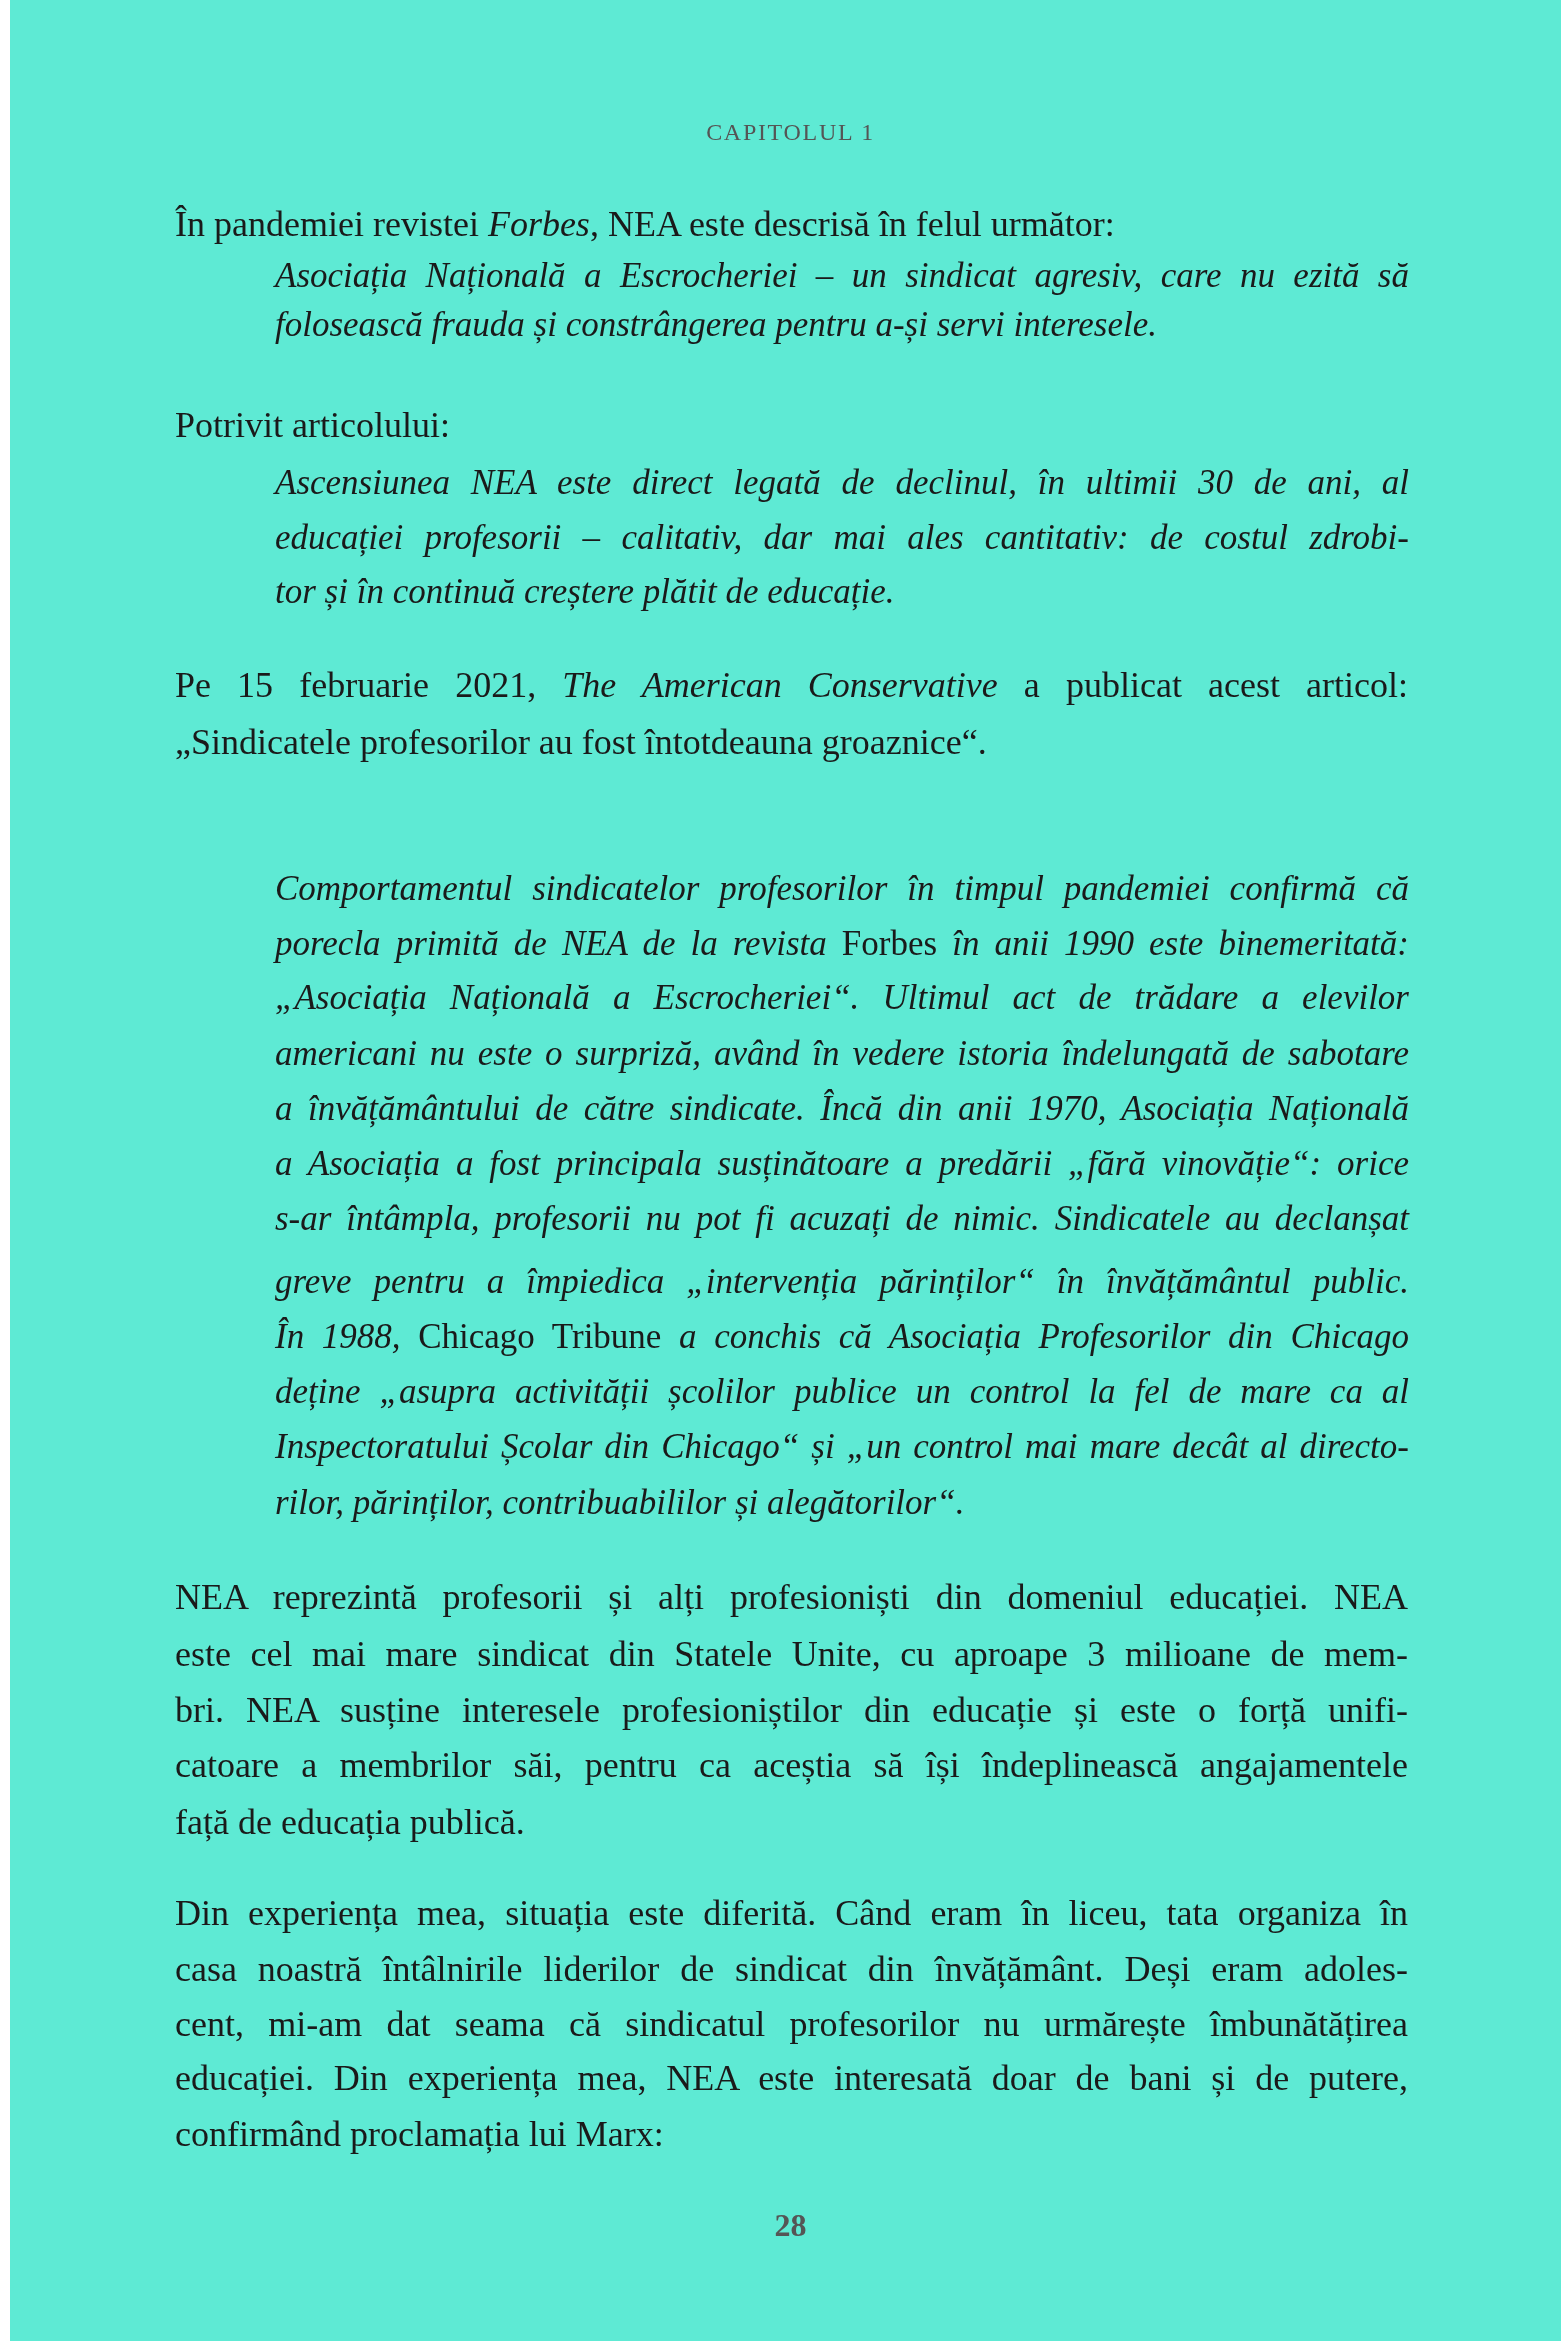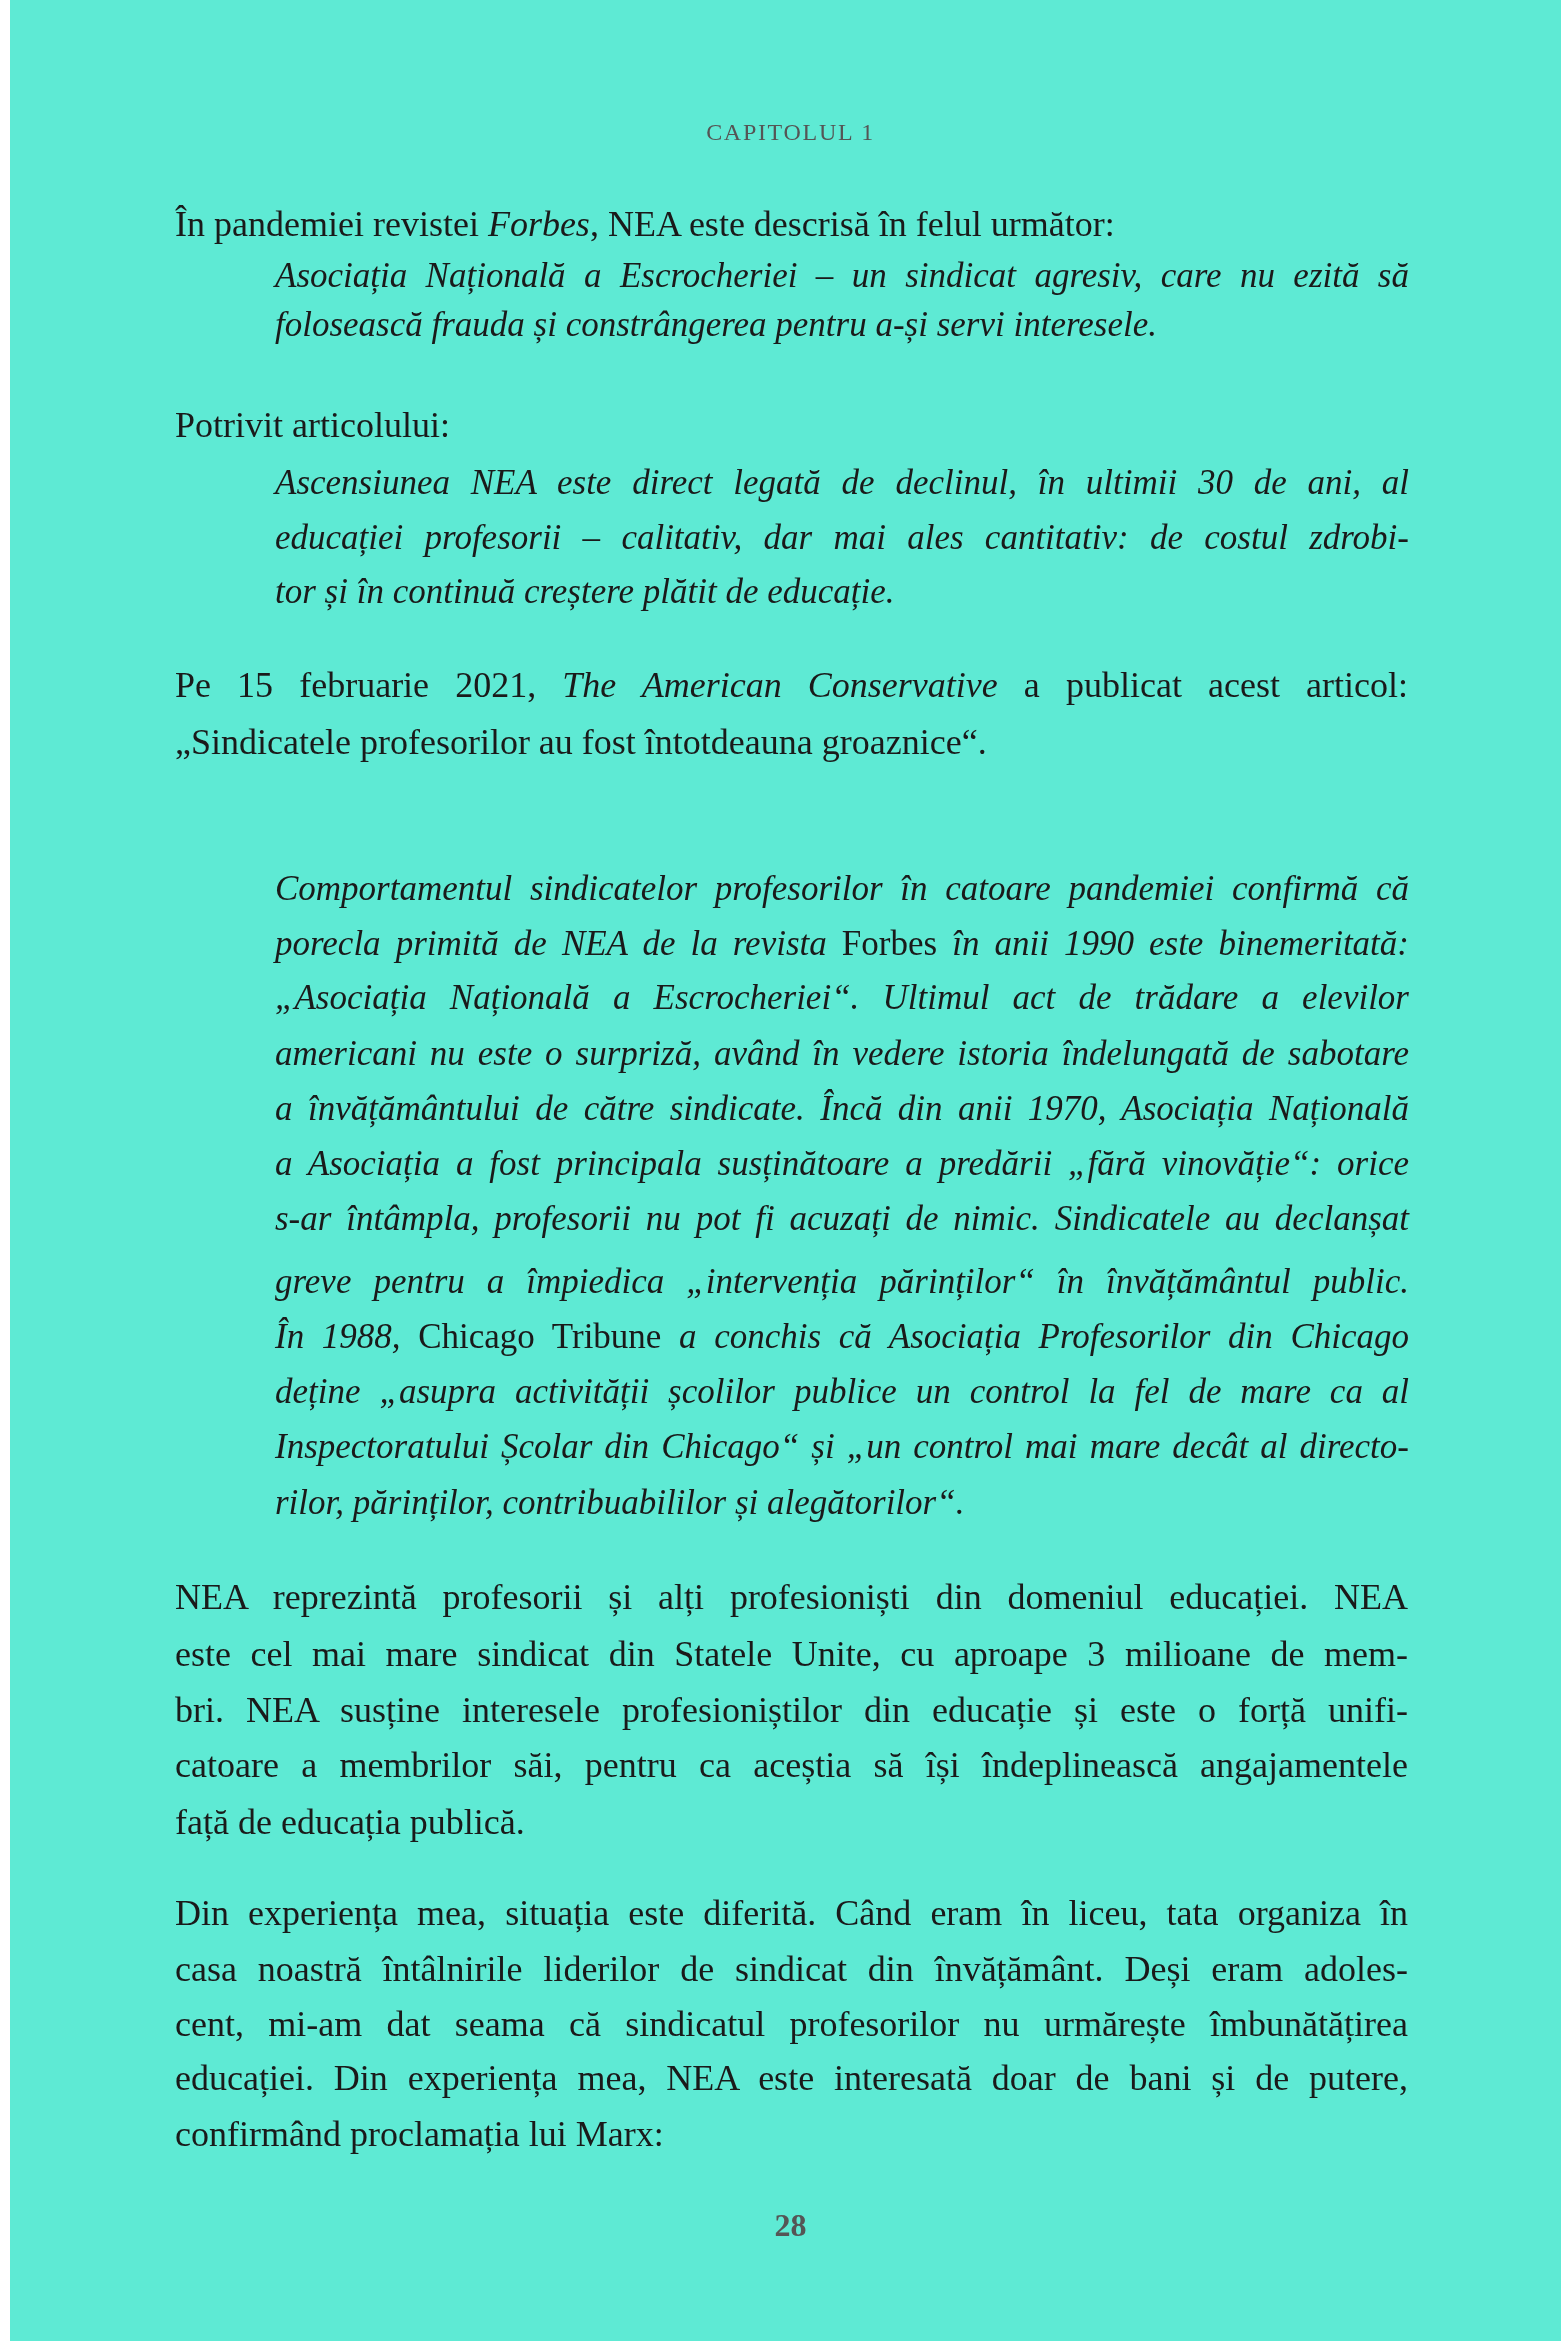--- a/index.html
+++ b/index.html
@@ -56,21 +56,21 @@
 
   <div>
     <div class="line body" style="top:659px">
       <span>Pe 15 februarie 2021, </span><span class="it">The American Conservative</span><span> a publicat acest articol:</span>
     </div>
     <div class="line body last" style="top:716px">„Sindicatele profesorilor au fost întotdeauna groaznice“.</div>
   </div>
 
 
   <div>
-    <div class="line quote" style="top:863px">Comportamentul sindicatelor profesorilor în catoare pandemiei confirmă că</div>
+    <div class="line quote" style="top:863px">Comportamentul sindicatelor profesorilor în timpul pandemiei confirmă că</div>
     <div class="line quote" style="top:918px">
       <span>porecla primită de NEA de la revista </span><span class="up">Forbes</span><span> în anii 1990 este binemeritată:</span>
     </div>
     <div class="line quote" style="top:972px">„Asociația Națională a Escrocheriei“. Ultimul act de trădare a elevilor</div>
     <div class="line quote" style="top:1028px">americani nu este o surpriză, având în vedere istoria îndelungată de sabotare</div>
     <div class="line quote" style="top:1083px">a învățământului de către sindicate. Încă din anii 1970, Asociația Națională</div>
     <div class="line quote" style="top:1138px">a Asociația a fost principala susținătoare a predării „fără vinovăție“: orice</div>
     <div class="line quote" style="top:1193px">s-ar întâmpla, profesorii nu pot fi acuzați de nimic. Sindicatele au declanșat</div>
     <div class="line quote" style="top:1256px">greve pentru a împiedica „intervenția părinților“ în învățământul public.</div>
     <div class="line quote" style="top:1311px">

